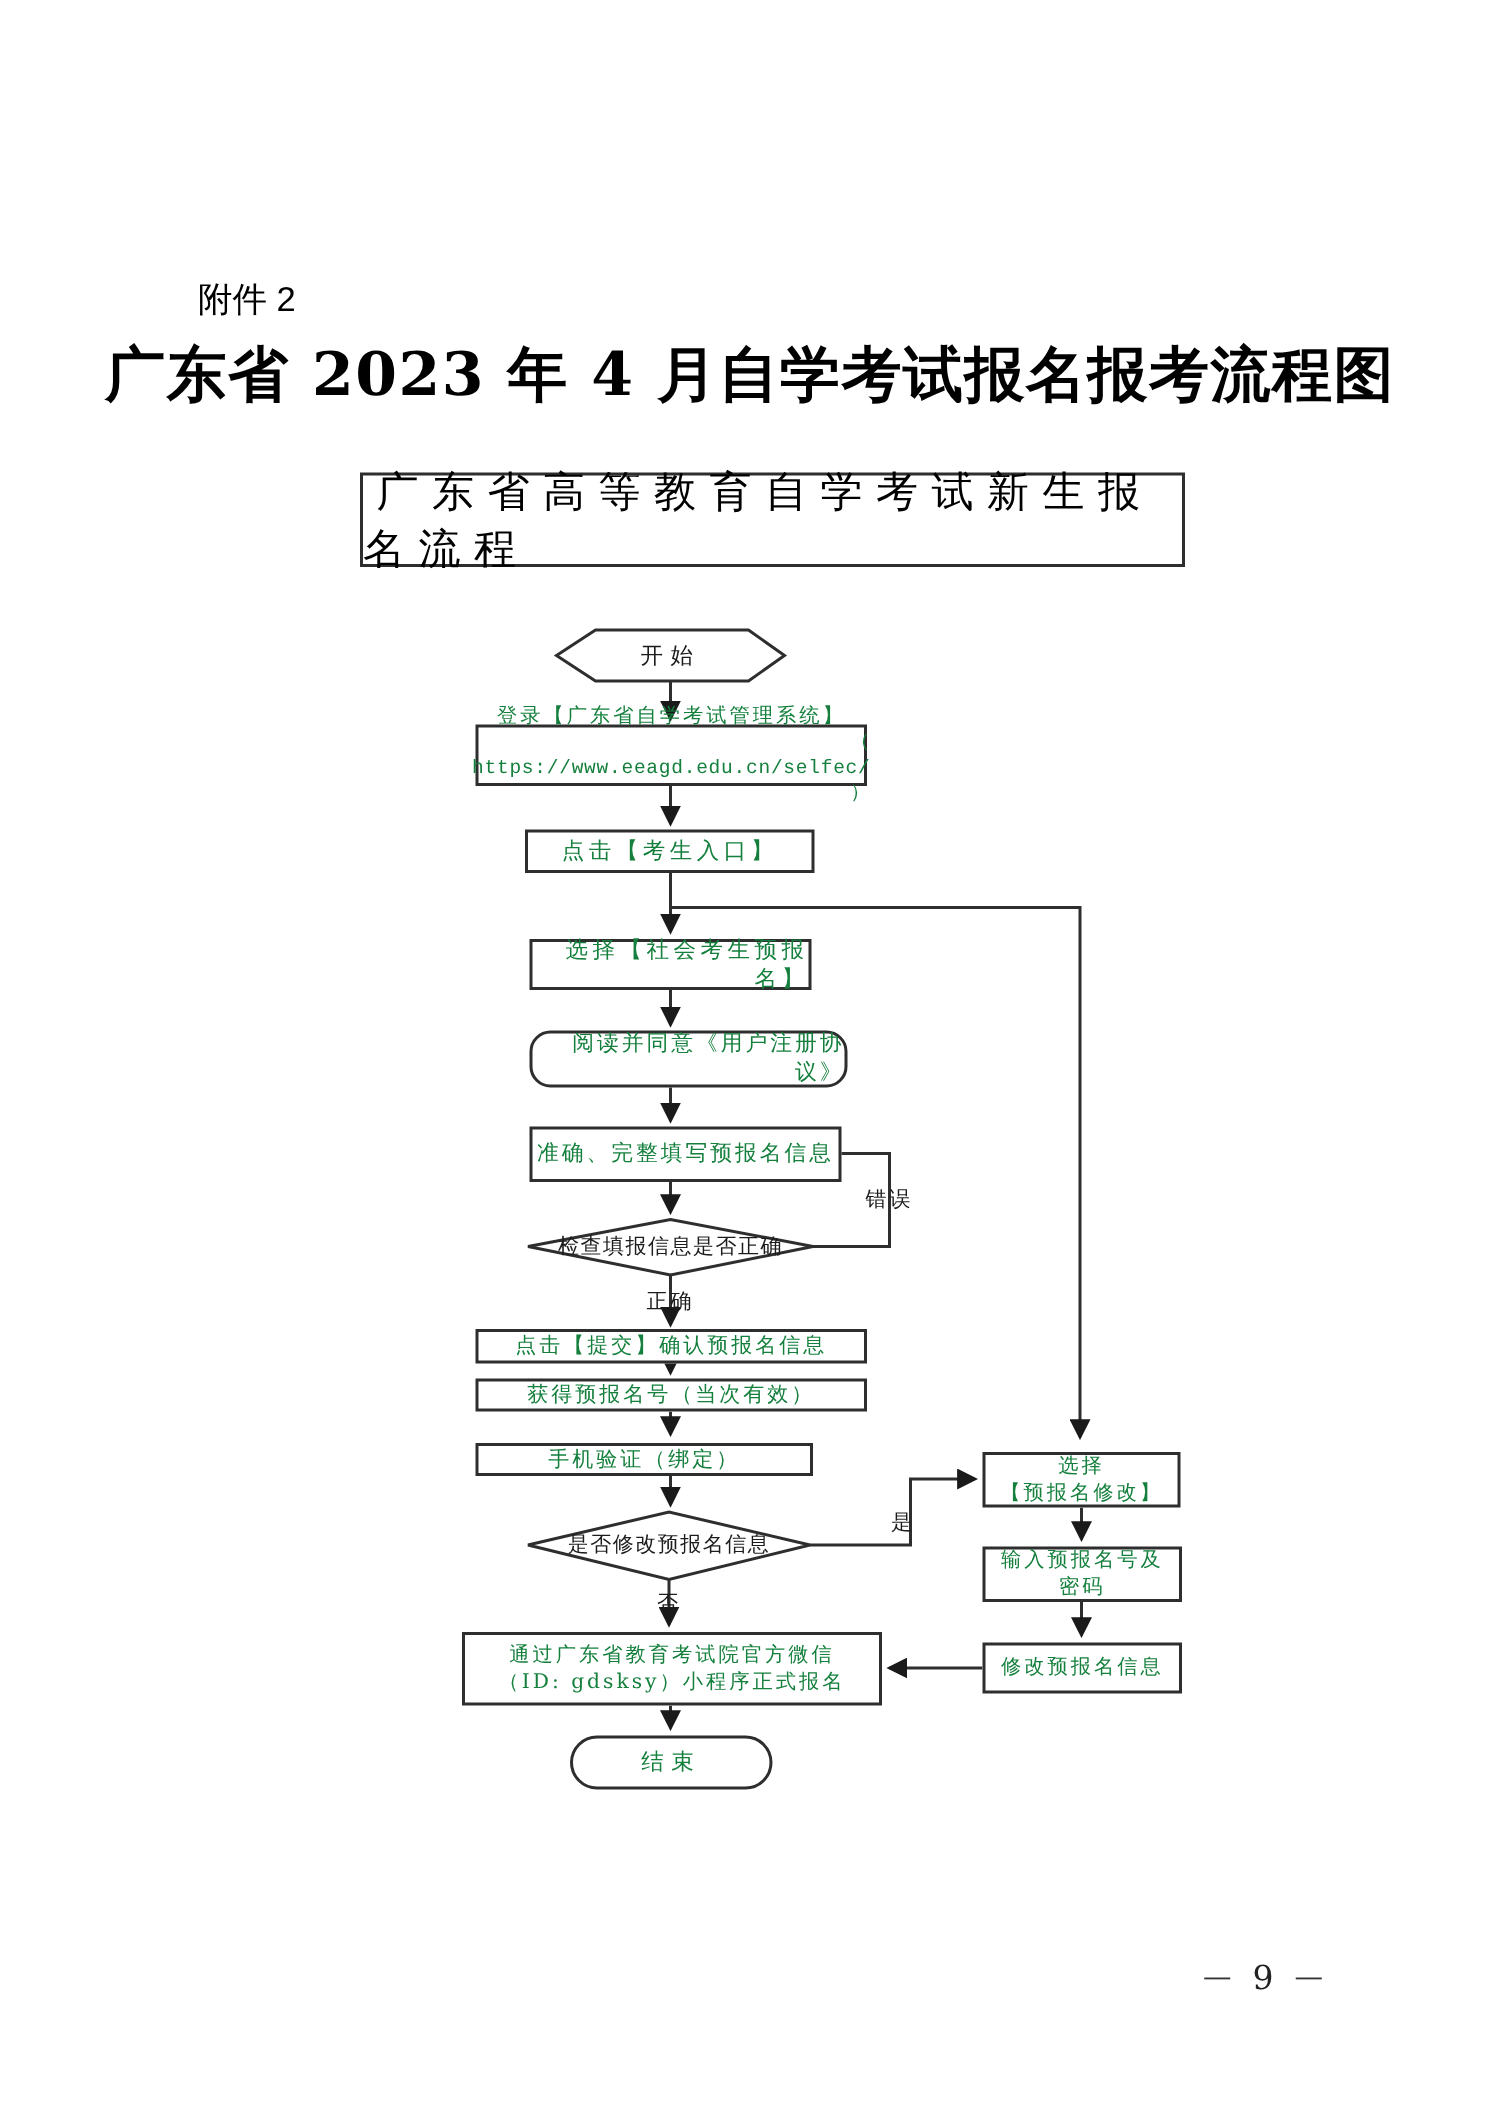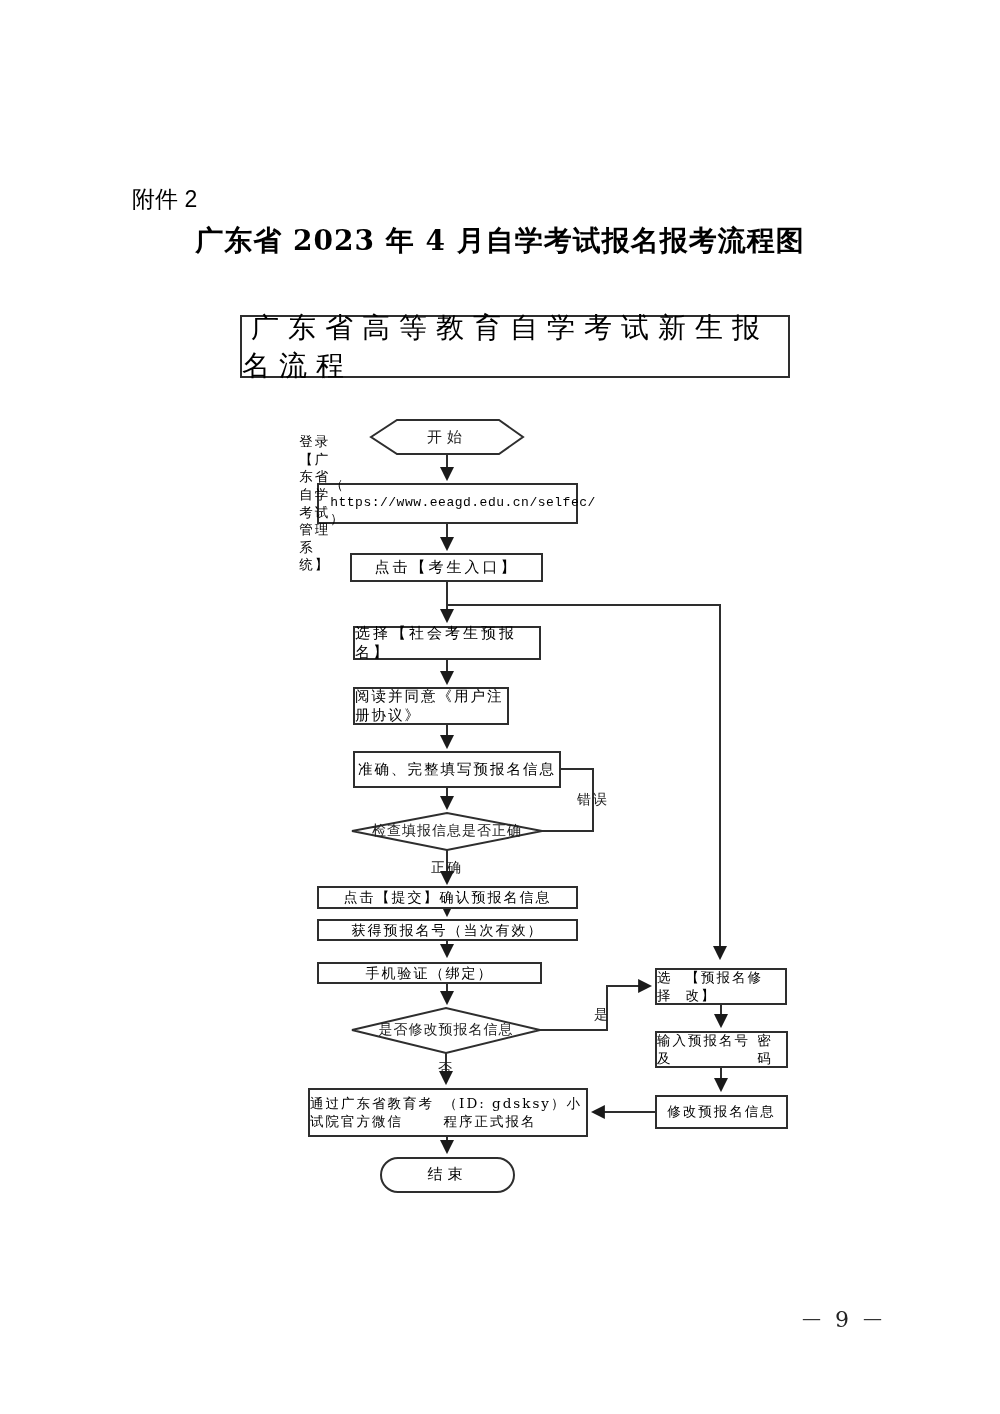--- a/index.html
+++ b/index.html
@@ -17,36 +17,36 @@
   }
   .attachment {
     position: absolute; left: 132px; top: 184px;
     font-family: "Liberation Sans", sans-serif;
     font-size: 23px; color: #000;
   }
   .main-title {
     position: absolute; left: 0; top: 222px; width: 1000px;
     text-align: center;
     font-family: "DejaVu Serif", serif;
-    font-weight: bold; font-size: 28px; letter-spacing: 1px;
+    font-weight: bold; font-size: 40px; letter-spacing: 1px;
     color: #000;
   }
   .flow-title-box {
     position: absolute; left: 240px; top: 315px; width: 550px; height: 63px;
     border: 2px solid #2e2e2e; background: #fff;
     display: flex; align-items: center; justify-content: center;
     font-size: 28px; letter-spacing: 9px; text-indent: 9px;
     color: #000000;
   }
   svg.connectors { position: absolute; left: 0; top: 0; width: 1000px; height: 1414px; }
   .node {
     position: absolute; border: 2px solid #2e2e2e; background: #fff;
-    display: flex; align-items: center; justify-content: center;
-    text-align: left; font-size: 15px; letter-spacing: 3px; line-height: 1.3;
-    color: #000000;
+    display: flex; flex-direction: column; align-items: center; justify-content: center;
+    text-align: right; font-size: 15px; letter-spacing: 3px; line-height: 1.3;
+    color: #15803d;
   }
   .node .mono { font-family: "Liberation Mono", monospace; letter-spacing: 0.5px; }
   .overlay {
     position: absolute; background: transparent; border: none;
     display: flex; align-items: center; justify-content: center;
     text-align: left; color: #1c1c1c;
   }
   .stadium { border-radius: 19px; }
   .flow-label {
     position: absolute; font-size: 14px; letter-spacing: 2px; color: #1c1c1c;
@@ -113,21 +113,21 @@
   </div>
 
   <div class="node" style="left:350px; top:553px; width:193px; height:29px;">
     <span>点击【考生入口】</span>
   </div>
 
   <div class="node" style="left:353px; top:626px; width:188px; height:34px;">
     <span>选择【社会考生预报名】</span>
   </div>
 
-  <div class="node" style="left:353px; top:687px; width:156px; height:38px; font-size:14.5px; letter-spacing:2px;">
+  <div class="node" style="left:353px; top:687px; width:212px; height:38px; font-size:14.5px; letter-spacing:2px;border-radius:14px;">
     <span>阅读并同意《用户注册协议》</span>
   </div>
 
   <div class="node" style="left:353px; top:751px; width:208px; height:37px; font-size:14.5px; letter-spacing:2px;">
     <span>准确、完整填写预报名信息</span>
   </div>
 
   <div class="overlay" style="left:352px; top:821px; width:190px; height:20px; font-size:14px; letter-spacing:1px;">
     <span>检查填报信息是否正确</span>
   </div>

